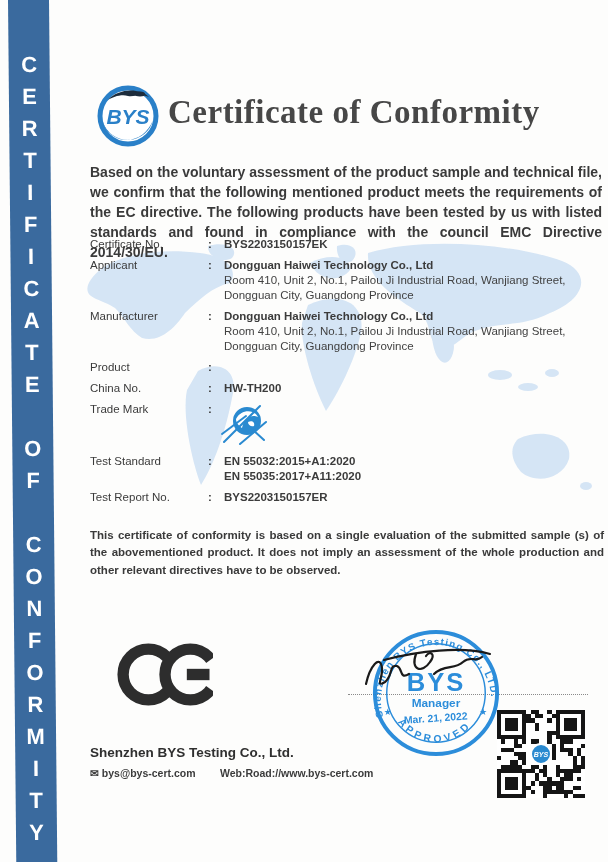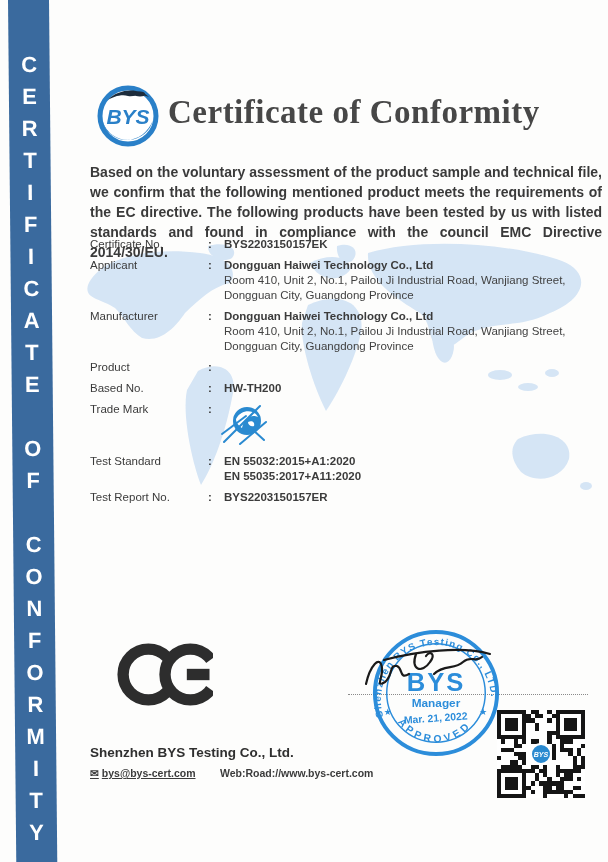--- a/index.html
+++ b/index.html
@@ -52,21 +52,21 @@
   .qr-logo{position:absolute;left:33px;top:33px;width:22px;height:22px;border-radius:50%;
            background:#2a8ad0;border:2px solid #fff;box-sizing:border-box;
            color:#fff;font-size:7px;font-weight:bold;font-style:italic;
            display:flex;align-items:center;justify-content:center;}
 
   .footer{position:absolute;left:90px;top:745px;width:400px;}
   .f-company{font-size:13.5px;font-weight:bold;color:#2f2f2f;}
   .f-address{font-size:10px;font-weight:bold;color:#474747;margin-top:5px;}
   .f-contact{display:flex;margin-top:7px;font-size:10.5px;font-weight:bold;color:#3b3b3b;}
   .f-phone{width:135px;}
-  .f-email{width:130px;text-decoration:underline;}
+  .f-email{width:130px;}
   .icon{margin-right:3px;}
 </style>
 </head>
 <body>
 
 <div class="page">
 
   <div class="banner">
     <div class="banner-text">CERTIFICATE OF CONFORMITY</div>
   </div>
@@ -132,21 +132,21 @@
           <div class="v-line">Dongguan City, Guangdong Province</div>
         </div>
       </div>
 
       <div class="field-row">
         <div class="f-label">Product</div>
         <div class="f-colon">:</div>
       </div>
 
       <div class="field-row">
-        <div class="f-label">Based No.</div>
+        <div class="f-label">China No.</div>
         <div class="f-colon">:</div>
         <div>
             <div class="v-line strong">HW-TH200</div>
           </div>
       </div>
 
       <div class="field-row">
         <div class="f-label">Trade Mark</div>
         <div class="f-colon">:</div>
         <div>
@@ -177,20 +177,21 @@
       <div class="field-row">
         <div class="f-label">Test Report No.</div>
         <div class="f-colon">:</div>
         <div>
             <div class="v-line strong">BYS2203150157ER</div>
           </div>
       </div>
 
     </div>
 
+    <div class="disclaimer">This certificate of conformity is based on a single evaluation of the submitted sample (s) of the abovementioned product. It does not imply an assessment of the whole production and other relevant directives have to be observed.</div>
 
     <svg class="ce-mark" width="96" height="73" viewBox="0 0 110 76">
       <circle cx="36" cy="38" r="29" fill="none" stroke="#2d2d2d" stroke-width="13"></circle>
       <polygon points="36,38 106,-13 106,89" fill="#fdfdfc"></polygon>
       <circle cx="84" cy="38" r="29" fill="none" stroke="#2d2d2d" stroke-width="13"></circle>
       <polygon points="84,38 154,-13 154,89" fill="#fdfdfc"></polygon>
       <line x1="80" y1="38" x2="106" y2="38" stroke="#2d2d2d" stroke-width="13"></line>
     </svg>
 
     <div class="sig-line"></div>

